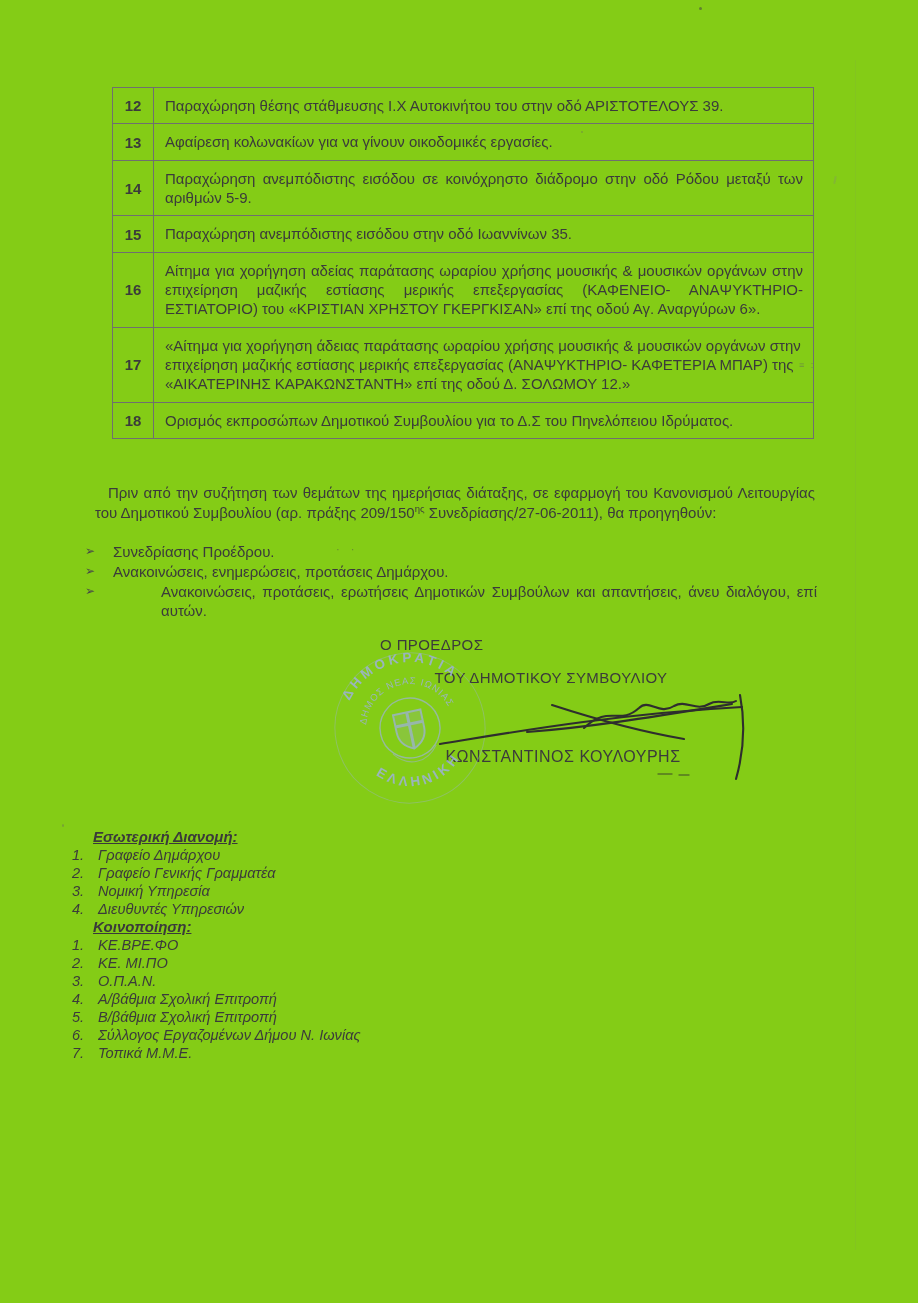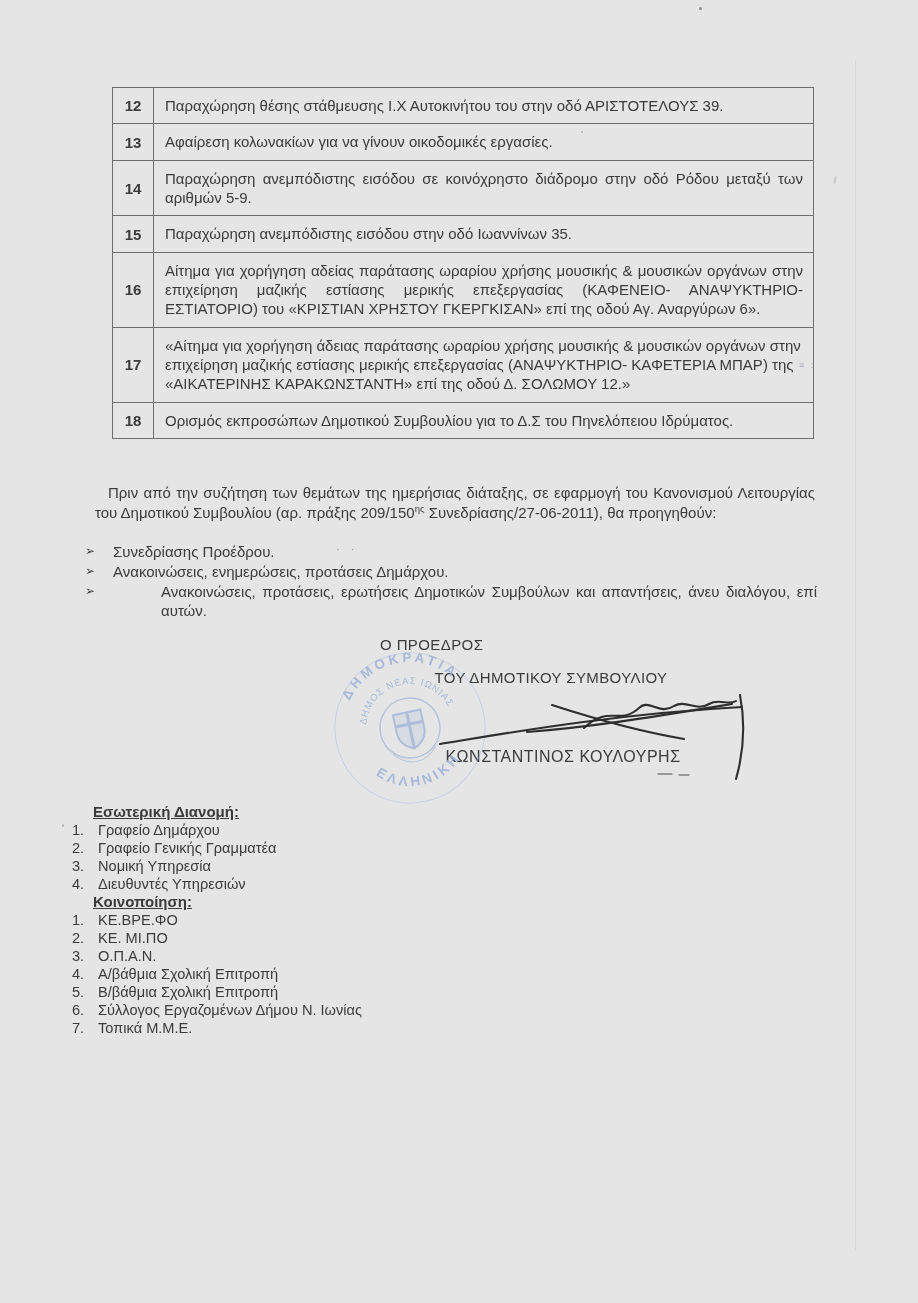--- a/index.html
+++ b/index.html
@@ -1,19 +1,19 @@
 <!DOCTYPE html>
 <html><head>
 <meta charset="utf-8">
 <style>
   * { margin:0; padding:0; box-sizing:border-box; }
   html,body { background:#ffffff; }
   body { width:918px; height:1303px; position:relative; overflow:hidden;
          font-family:"Liberation Sans", sans-serif; color:#3b3b3b; }
-  .page { position:absolute; inset:0; background:#e5e5e5; }
+  .page { position:absolute; inset:0; background:#84cc16; }
 
   
   .agenda-table-wrap { position:absolute; left:112px; top:87px; width:702px; }
   table.agenda { width:100%; border-collapse:collapse; table-layout:fixed; }
   table.agenda td { border:1.5px solid #6f6f6f; font-size:15px; color:#3b3b3b; }
   td.num { width:41px; text-align:center; vertical-align:middle; font-weight:bold; color:#424242; }
   td.txt { padding:8px 10px 8px 11px; line-height:1.29; text-align:left; }
   td.txt.just { text-align:justify; }
 
   
@@ -31,21 +31,21 @@
                  font-size:15px; letter-spacing:.4px; }
   .sig-title-2 { position:absolute; left:381px; top:669px; width:340px; text-align:center;
                  font-size:15px; letter-spacing:.4px; }
   .sig-name    { position:absolute; left:398px; top:748px; width:330px; text-align:center;
                  font-size:16px; letter-spacing:.5px; }
   .stamp { position:absolute; left:328px; top:646px; width:164px; height:164px;
            transform:rotate(-12deg); opacity:.85; }
   .signature-svg { position:absolute; left:432px; top:686px; width:324px; height:100px; }
 
   
-  .footer-lists { position:absolute; left:72px; top:803px; width:420px; font-size:14.6px; }
+  .footer-lists { position:absolute; left:72px; top:828px; width:420px; font-size:14.6px;font-style:italic; }
   .list-heading { font-weight:bold; text-decoration:underline; font-size:15px;
                   margin-left:21px; line-height:18px; color:#3a3a3a; }
   .list-row { display:flex; line-height:18px; }
   .list-num { width:26px; flex:0 0 26px; }
   .list-txt { flex:1; }
 
   
   .vline-right { position:absolute; left:855px; top:60px; width:1px; height:1190px;
                  background:rgba(130,130,130,.10); }
   .speck { position:absolute; border-radius:50%; }

